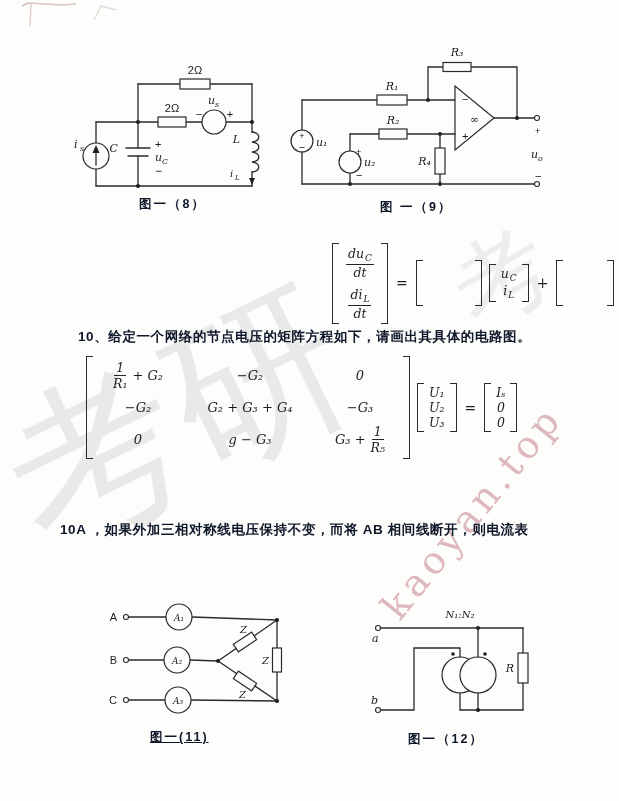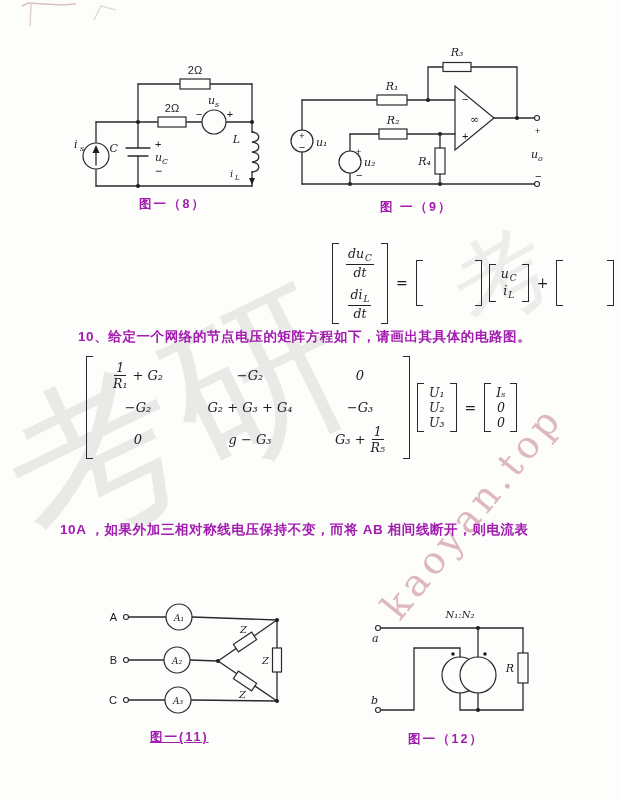--- a/index.html
+++ b/index.html
@@ -1,19 +1,19 @@
 <!DOCTYPE html>
 <html><head>
 <meta charset="utf-8">
 <style>
   html,body{margin:0;padding:0;background:#e8e8e8;}
   .page{position:relative;width:619px;height:801px;background:#fdfdfc;overflow:hidden;
         font-family:"Liberation Sans",sans-serif;color:#1d1d1d;}
   .abs{position:absolute;}
-  .qtext{font-size:13.5px;font-weight:600;letter-spacing:0.6px;white-space:nowrap;color:#a21caf;}
+  .qtext{font-size:13.5px;font-weight:600;letter-spacing:0.6px;white-space:nowrap;color:#0f172a;}
   .caption{font-size:12.5px;letter-spacing:2px;}
   .math{font-family:"DejaVu Serif",serif;font-style:italic;}
   .sb{font-size:9px;vertical-align:-3px;margin-left:1px;}
   .op{font-size:14px;font-family:"DejaVu Serif",serif;padding:0 1px;}
   .mat-row{display:flex;align-items:center;gap:7px;z-index:2;}
   .mat{display:flex;align-items:stretch;}
   .brk{width:6px;border:1.4px solid #2a2a2a;}
   .brk.l{border-right:0;}
   .brk.r{border-left:0;}
   .mbody{display:flex;flex-direction:column;justify-content:center;align-items:center;

